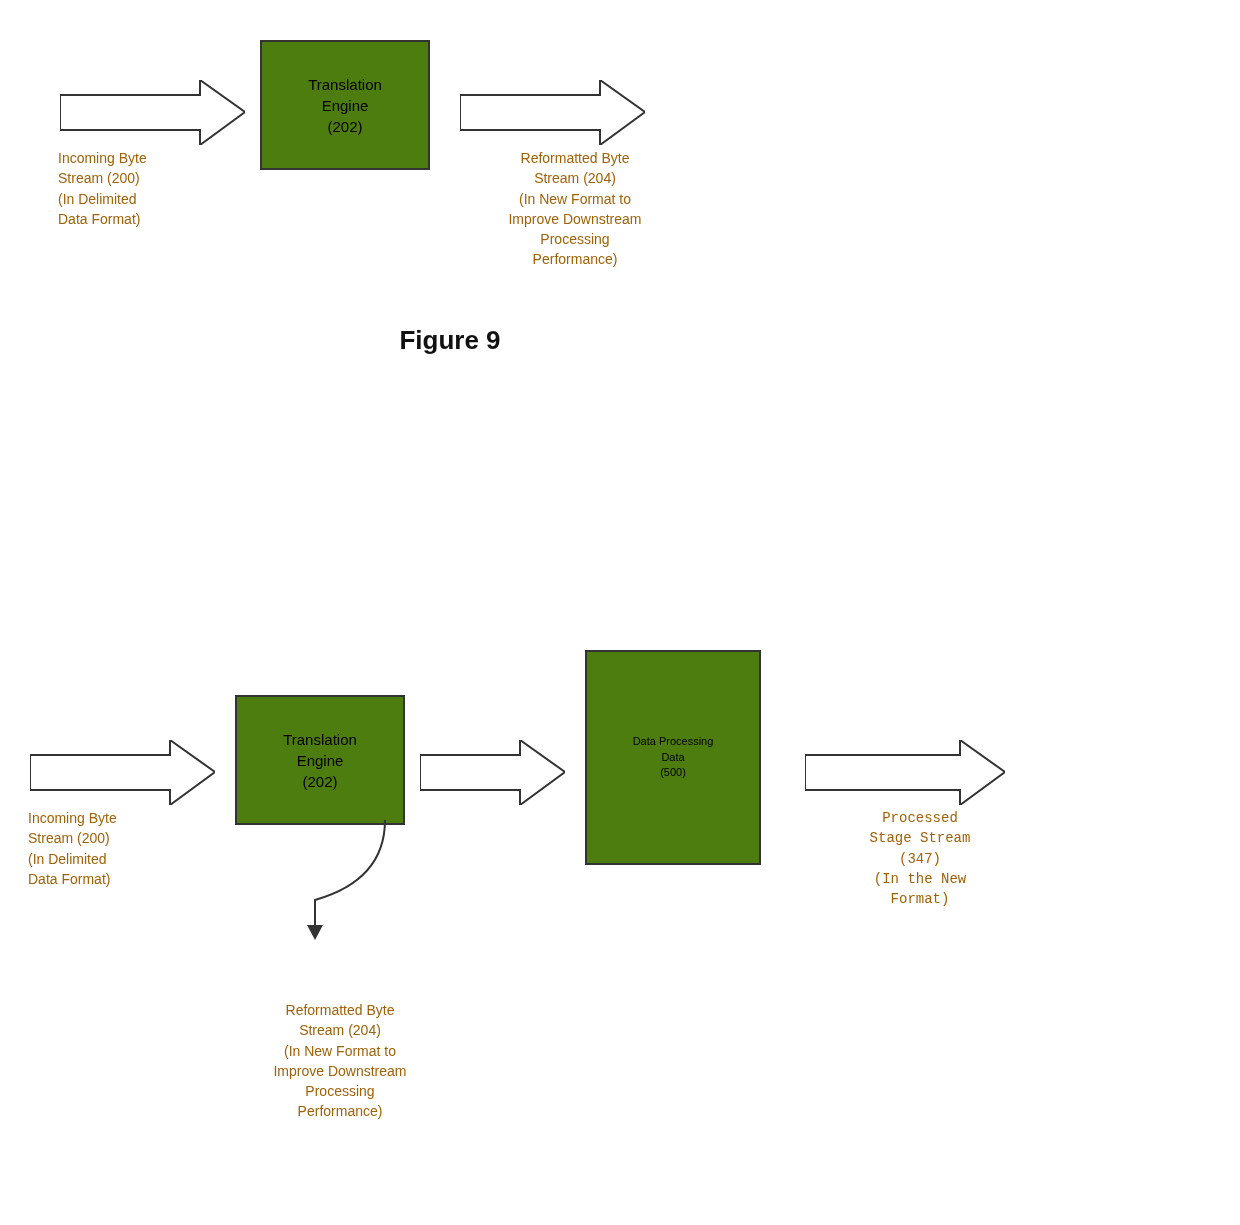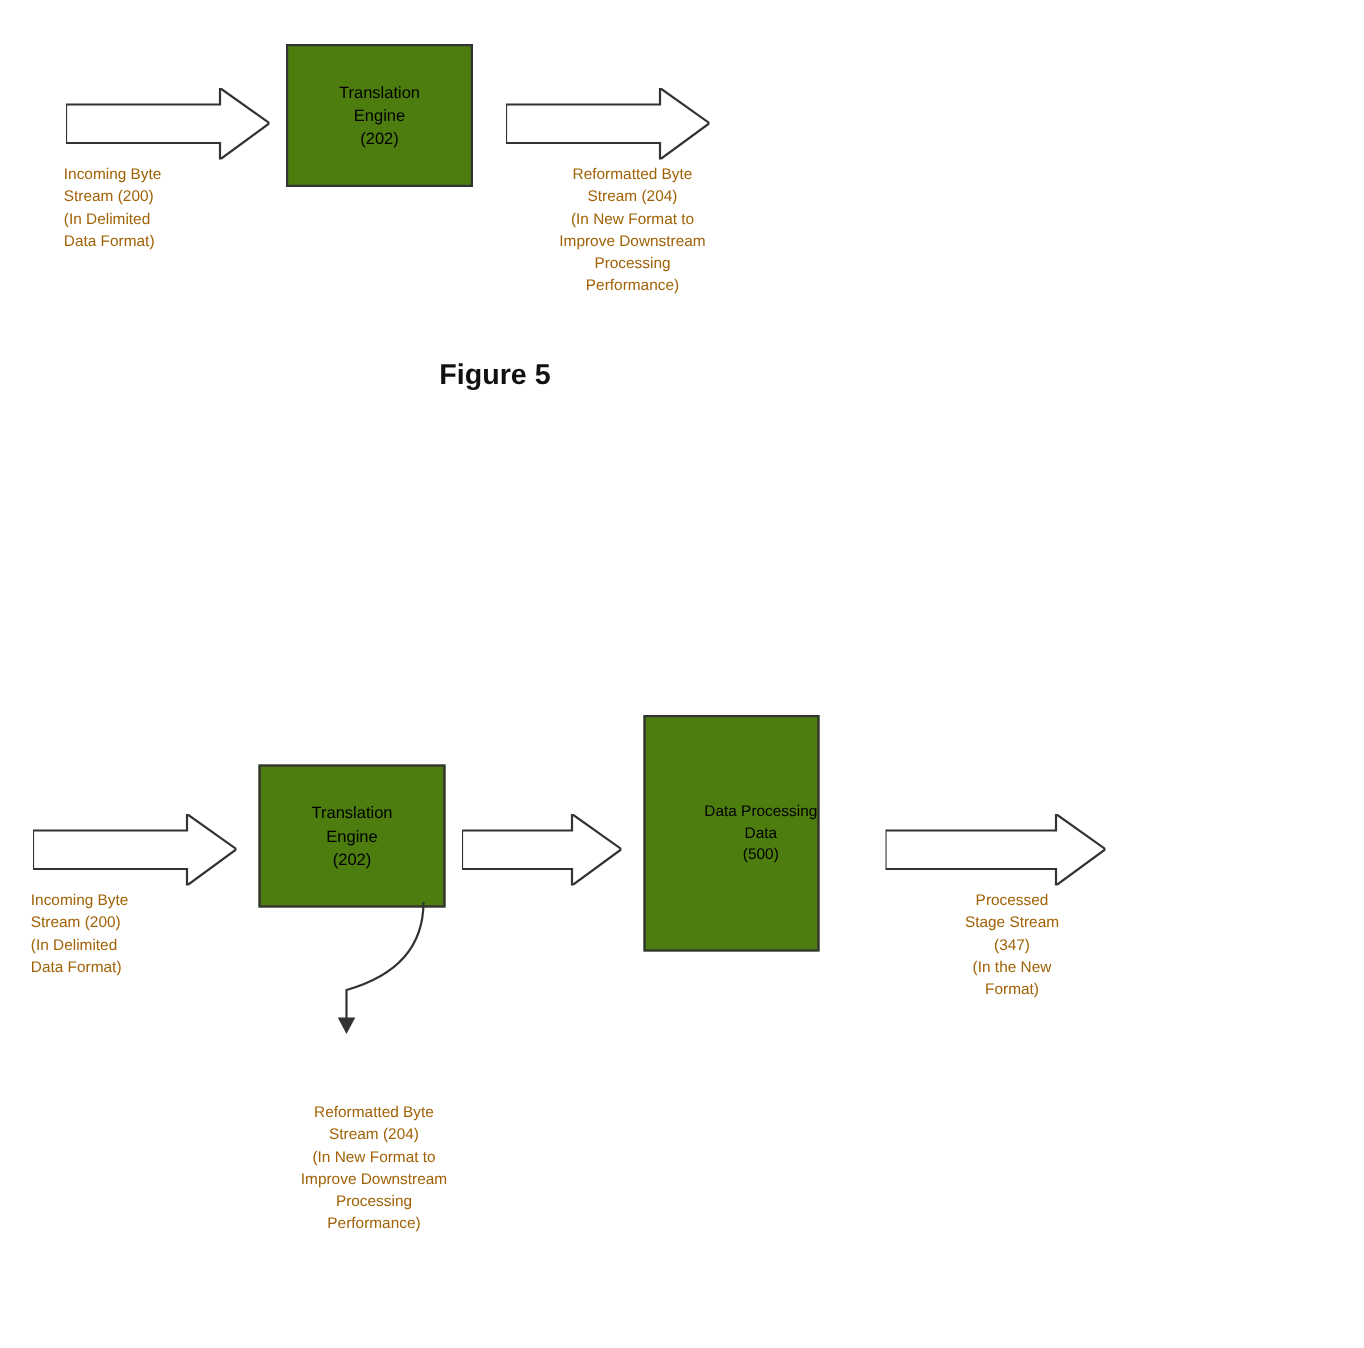--- a/index.html
+++ b/index.html
@@ -84,21 +84,21 @@
   <div class="label" style="top:148px; left:460px; width:230px; text-align:center; font-size:14px;">
     <span>Reformatted Byte</span><br>
     <span>Stream (204)</span><br>
     <span>(In New Format to</span><br>
     <span>Improve Downstream</span><br>
     <span>Processing</span><br>
     <span>Performance)</span>
   </div>
 
   <div class="fig-title" style="top:325px; left:300px; width:300px;">
-    <span>Figure 5</span>
+    <span>Figure 9</span>
   </div>
 
   <div style="position:absolute; top:740px; left:30px;">
     <svg width="185" height="65" viewBox="0 0 185 65">
       <polygon points="0,15 140,15 140,0 185,32 140,65 140,50 0,50" fill="white" stroke="#333" stroke-width="2"></polygon>
     </svg>
   </div>
 
   <div class="label" style="top:808px; left:28px; width:200px; text-align:left; font-size:14px;">
     <span>Incoming Byte</span><br>
@@ -114,35 +114,35 @@
       <div>(202)</div>
     </div>
   </div>
 
   <div style="position:absolute; top:740px; left:420px;">
     <svg width="145" height="65" viewBox="0 0 145 65">
       <polygon points="0,15 100,15 100,0 145,32 100,65 100,50 0,50" fill="white" stroke="#333" stroke-width="2"></polygon>
     </svg>
   </div>
 
-  <div class="box" style="top:650px; left:585px; width:160px; height:215px; font-size:14px;justify-content:flex-end;">
+  <div class="box" style="top:650px; left:585px; width:176px; height:215px; font-size:11px;">
     <div>
       <div>Data Processing</div>
       <div>Data</div>
       <div>(500)</div>
     </div>
   </div>
 
   <div style="position:absolute; top:740px; left:805px;">
     <svg width="200" height="65" viewBox="0 0 200 65">
       <polygon points="0,15 155,15 155,0 200,32 155,65 155,50 0,50" fill="white" stroke="#333" stroke-width="2"></polygon>
     </svg>
   </div>
 
-  <div class="label" style="top:808px; left:820px; width:200px; text-align:center; font-size:14px;">
+  <div class="label" style="top:808px; left:820px; width:200px; text-align:center; font-size:14px;font-family:Liberation Mono, monospace;">
     <span>Processed</span><br>
     <span>Stage Stream</span><br>
     <span>(347)</span><br>
     <span>(In the New</span><br>
     <span>Format)</span>
   </div>
 
   <div style="position:absolute; top:820px; left:235px;">
     <svg width="200" height="120" viewBox="0 0 200 120">
 

